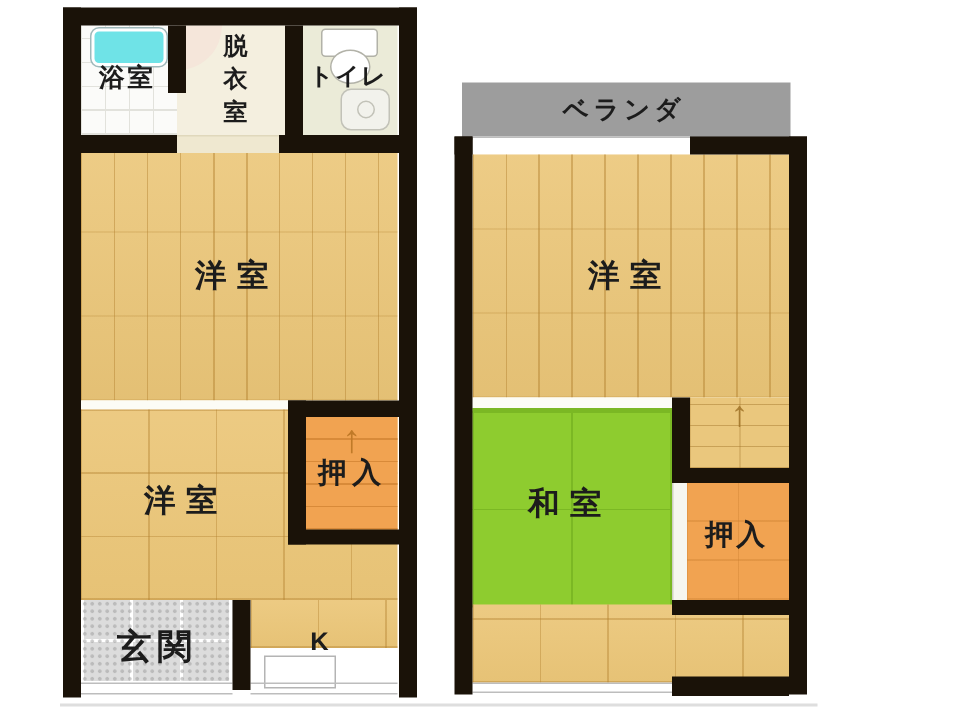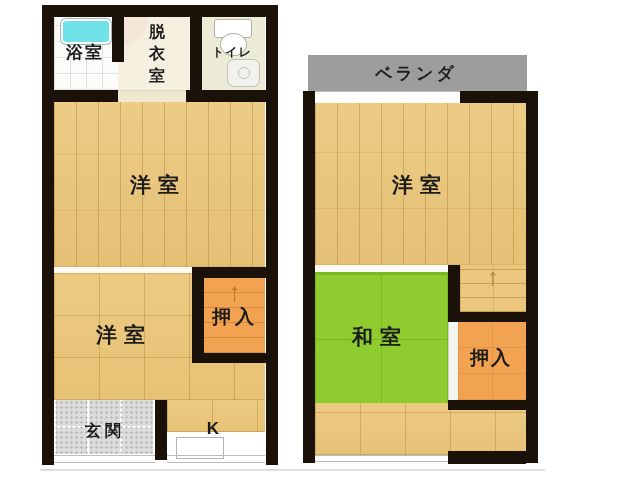--- a/index.html
+++ b/index.html
@@ -102,25 +102,25 @@
     <div class="wall" style="left:190px;top:17px;width:12px;height:73px;"></div>
     <div class="wall" style="left:42px;top:90px;width:76px;height:12px;"></div>
     <div class="wall" style="left:186px;top:90px;width:92px;height:12px;"></div>
     <div class="wall" style="left:192px;top:267px;width:74px;height:11px;"></div>
     <div class="wall" style="left:192px;top:267px;width:12px;height:96px;"></div>
     <div class="wall" style="left:192px;top:353px;width:74px;height:10px;"></div>
     <div class="wall" style="left:155px;top:400px;width:12px;height:60px;"></div>
 
     <span class="lbl" style="left:85px;top:52px;font-size:17px;letter-spacing:2px;">浴室</span>
     <span style="position:absolute;left:147px;top:21px;width:20px;font-size:16px;line-height:22px;font-weight:bold;color:var(--label,#1c1c1c);word-break:break-all;text-align:center;">脱衣室</span>
-    <span class="lbl" style="left:232px;top:52px;font-size:12px;letter-spacing:1px;">トイレ</span>
+    <span class="lbl" style="left:232px;top:52px;font-size:16px;letter-spacing:1px;">トイレ</span>
     <span class="lbl" style="left:158px;top:184px;font-size:21px;letter-spacing:7px;">洋室</span>
     <span class="lbl" style="left:235px;top:316px;font-size:19px;letter-spacing:4px;">押入</span>
     <span class="lbl" style="left:124px;top:334px;font-size:21px;letter-spacing:7px;">洋室</span>
-    <span class="lbl" style="left:105px;top:431px;font-size:16px;letter-spacing:4px;">玄関</span>
+    <span class="lbl" style="left:105px;top:431px;font-size:23px;letter-spacing:4px;">玄関</span>
     <span class="lbl" style="left:213px;top:428px;font-size:17px;">K</span>
   </section>
 
   <section>
 
     <div class="abs" style="left:308px;top:55px;width:219px;height:36px;background:var(--balcony,#9d9d9d);border-bottom:2px solid #8b8b8b;"></div>
     <div class="abs winline" style="left:315px;top:91px;width:145px;height:12px;background:#fff;"></div>
     <div class="abs wood-v" style="left:315px;top:103px;width:211px;height:162px;"></div>
     <div class="abs slide" style="left:315px;top:265px;width:133px;height:7px;"></div>
     <div class="abs tatami" style="left:315px;top:272px;width:133px;height:131px;"></div>

